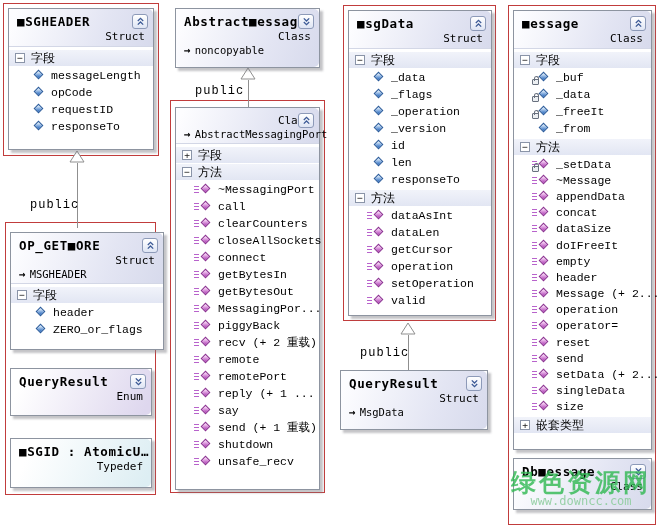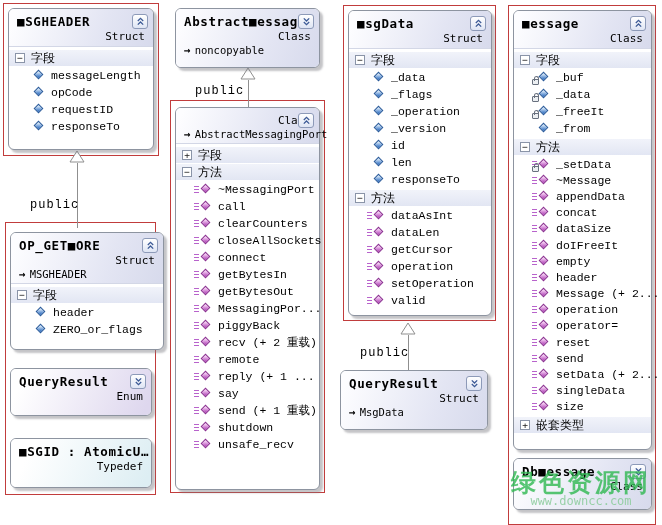--- a/index.html
+++ b/index.html
@@ -8,21 +8,21 @@
     position:relative; width:662px; height:525px; overflow:hidden;
     background:#ffffff;
     font-family:"DejaVu Sans Mono","Liberation Mono",monospace;
     color:#000;
   }
   
   .redrect { position:absolute; border:1px solid #c13c3c; }
   
   .cbox {
     position:absolute; background:#fff;
-    border:1px solid #8d94a0; border-radius:6px;
+    border:1px solid #8d94a0; border-radius:0;
     box-shadow:3px 3px 2px rgba(125,125,130,.45);
   }
   .chead {
     position:relative; padding:5px 8px 3px;
     border-radius:5px 5px 0 0;
     background:linear-gradient(110deg,#fdfdff 5%,#e3e5f3 65%,#d7daec 100%);
     border-bottom:1px solid #d3d7e6;
   }
   .cbox.collapsed .chead { height:100%; border-radius:5px; border-bottom:none; }
   .cbox.enum-box .chead   { background:linear-gradient(115deg,#ffffff 10%,#ded7ee 95%); }
@@ -338,20 +338,27 @@
           </li>
 
           <li class="mrow">
             <span class="icon-wrap">
               <span class="speed"></span>
               <span class="diamond m"></span>
             </span>
             <span>remote</span>
           </li>
 
+          <li class="mrow">
+            <span class="icon-wrap">
+              <span class="speed"></span>
+              <span class="diamond m"></span>
+            </span>
+            <span>remotePort</span>
+          </li>
 
           <li class="mrow">
             <span class="icon-wrap">
               <span class="speed"></span>
               <span class="diamond m"></span>
             </span>
             <span>reply (+ 1 ...</span>
           </li>
 
           <li class="mrow">

